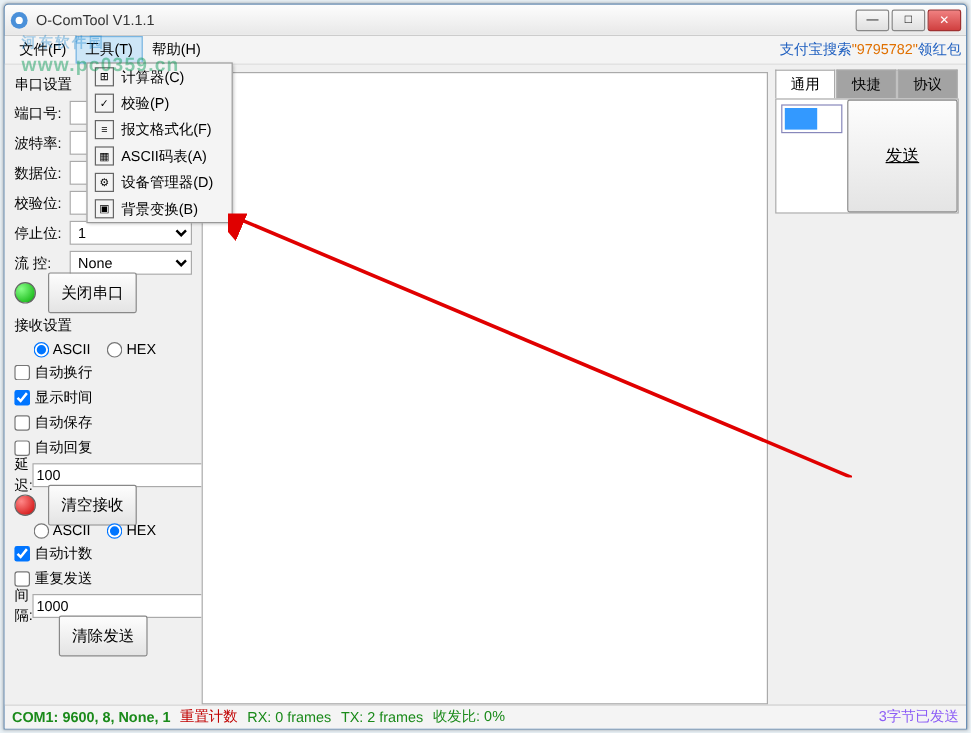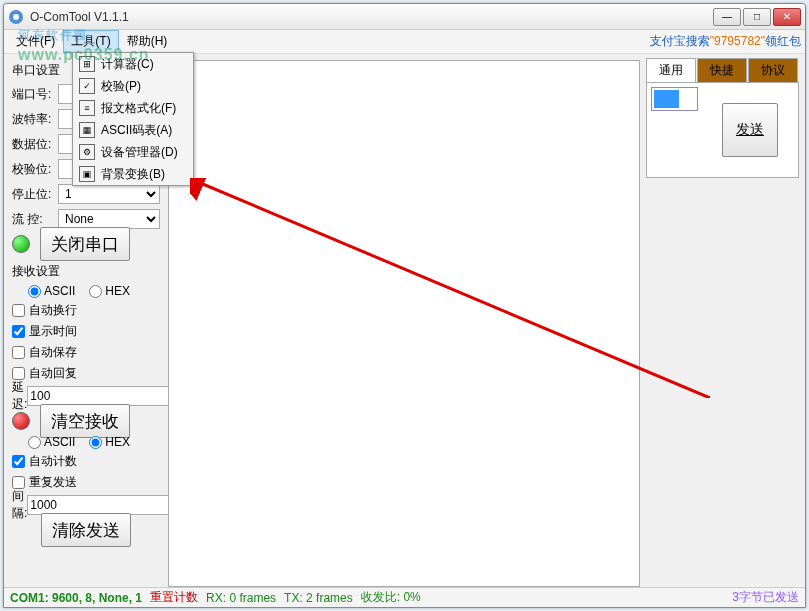--- a/index.html
+++ b/index.html
@@ -24,39 +24,39 @@
 .dropdown .dditem { display: flex; align-items: center; height: 22px; padding: 0 6px; cursor: pointer; }
 .dropdown .ddicon { width: 16px; height: 16px; margin-right: 6px; display: flex; align-items: center; justify-content: center; border: 1px solid #666; font-size: 9px; }
 
 .body { display: flex; height: calc(100% - 26px - 24px - 20px); background: #f0f0f0; }
 
 .sidebar { width: 164px; padding: 6px 8px; background: #f0f0f0; overflow: hidden; }
 .group-title { margin: 2px 0 4px 0; color: #000; }
 .row { display: flex; align-items: center; margin: 3px 0; height: 22px; }
 .row label { width: 46px; }
 .row select, .row input[type=text] { flex: 1; height: 20px; border: 1px solid #aaa; background: #fff; padding: 0 2px; font-size: 12px; }
-.btn { height: 34px; padding: 0 10px; border: 1px solid #888; background: linear-gradient(#fdfdfd,#e4e4e4); border-radius: 2px; cursor: pointer; font-size: 17px; font-family: Liberation Mono, monospace; }
+.btn { height: 34px; padding: 0 10px; border: 1px solid #888; background: linear-gradient(#fdfdfd,#e4e4e4); border-radius: 2px; cursor: pointer; font-size: 13px; font-family: Liberation Mono, monospace; }
 .led { width: 18px; height: 18px; border-radius: 50%; border: 1px solid #666; margin-right: 10px; }
 .led.green { background: radial-gradient(circle at 30% 30%, #8f8, #0a0); }
 .led.red { background: radial-gradient(circle at 30% 30%, #f88, #c00); }
 .chkrow { display: flex; align-items: center; margin: 3px 0; height: 18px; }
 .chkrow input { margin-right: 4px; }
 .radios { display: flex; gap: 14px; margin: 3px 16px; }
 .radios label { display: flex; align-items: center; gap: 3px; }
 
 .main { flex: 1; display: flex; flex-direction: row; }
 .rxarea { flex: 1; margin: 6px 6px 0 0; background: #fff; border: 1px solid #aaa; position: relative; }
 .txpane { height: 120px; margin: 4px 6px 4px 0; display: flex; flex-direction: column; }
 .tabs { display: flex; }
-.tab { padding: 3px 12px; border: 1px solid #aaa; border-bottom: none; background: #a16207; margin-right: 1px; cursor: pointer; }
+.tab { padding: 3px 12px; border: 1px solid #aaa; border-bottom: none; background: #a3a3a3; margin-right: 1px; cursor: pointer; }
 .tab.active { background: #fff; }
 .txbody { flex: 1; border: 1px solid #aaa; background: #fff; display: flex; }
 .txinput { flex: 1; margin: 4px; border: 1px solid #88b; background: #fff; height: 24px; position: relative; overflow: hidden; }
 .txinput .sel { position: absolute; left: 2px; top: 2px; width: 56%; height: 18px; background: #3399ff; }
-.sendbtn { width: 56px; margin: 20px; border: 1px solid #888; background: linear-gradient(#fdfdfd,#e4e4e4); border-radius: 2px; cursor: pointer; font-size: 14px; text-decoration: underline; }
+.sendbtn { width: 92px; margin: 0; border: 1px solid #888; background: linear-gradient(#fdfdfd,#e4e4e4); border-radius: 2px; cursor: pointer; font-size: 14px; text-decoration: underline; }
 .txfooter { height: 28px; display: flex; align-items: center; border: 1px solid #aaa; border-top: none; background: #fff; padding: 0 4px; gap: 4px; }
 .progress { flex: 1; height: 14px; border: 1px solid #888; background: repeating-linear-gradient(90deg,#2a7,#2a7 8px,#fff 8px,#fff 10px); }
 
 .statusbar { height: 20px; background: #f4f4f4; border-top: 1px solid #ccc; display: flex; align-items: center; padding: 0 6px; gap: 8px; }
 .statusbar .port { color: #1a8a1a; font-weight: bold; }
 .statusbar .reset { color: #c00000; cursor: pointer; }
 .statusbar .frames { color: #1a8a1a; }
 .statusbar .sent { margin-left: auto; color: #8b5cf6; }
 
 .watermark { position: absolute; left: 18px; top: 14px; font-size: 28px; font-weight: bold; color: rgba(0,120,200,0.35); pointer-events: none; z-index: 200; font-family: SimHei, sans-serif; letter-spacing: 2px; }

